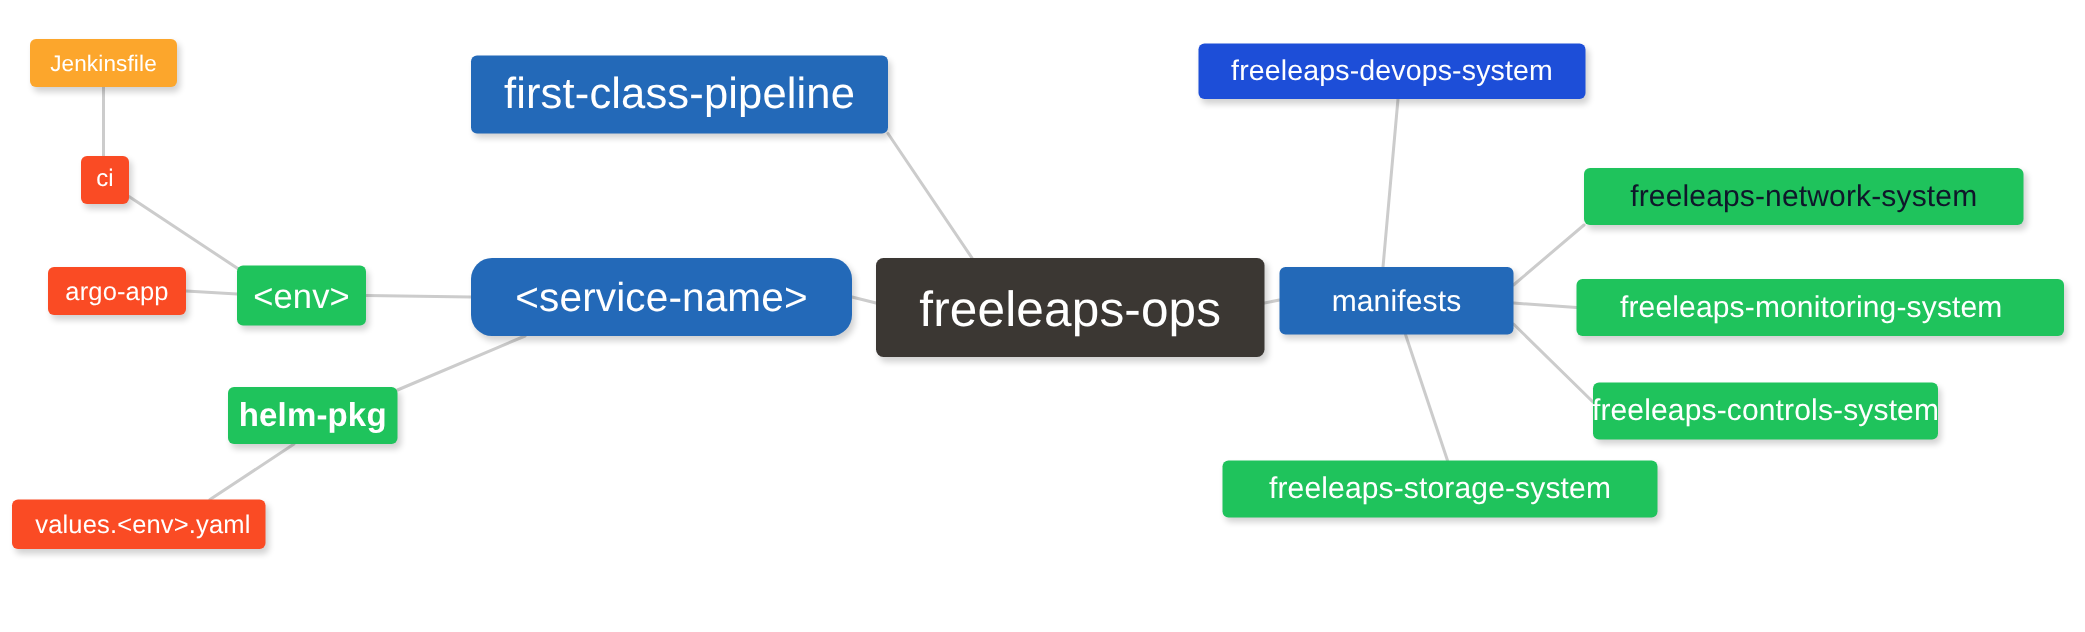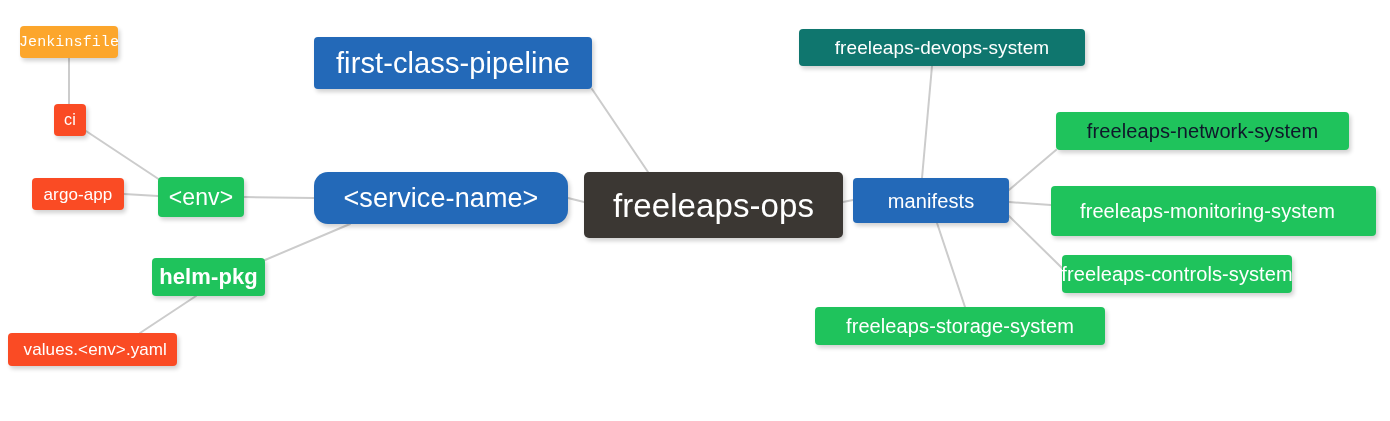--- a/index.html
+++ b/index.html
@@ -72,42 +72,42 @@
       </div>
       <div class="node" style="left: 314px; top: 172px; width: 254px; height: 52px; background: rgb(35, 105, 184); font-size: 27px; color: rgb(255, 255, 255); padding-left: 18px; padding-right: 18px; border-radius: 14px;">
         <span>&lt;service-name&gt;</span>
       </div>
       <div class="node" style="left: 158px; top: 177px; width: 86px; height: 40px; background: rgb(31, 195, 92); font-size: 23px; color: rgb(255, 255, 255); padding-left: 12px; padding-right: 12px;">
         <span>&lt;env&gt;</span>
       </div>
       <div class="node" style="left: 54px; top: 104px; width: 32px; height: 32px; background: rgb(250, 75, 36); font-size: 16px; color: rgb(255, 255, 255); padding-left: 8px; padding-right: 8px;">
         <span>ci</span>
       </div>
-      <div class="node" style="left: 20px; top: 26px; width: 98px; height: 32px; background: rgb(252, 166, 44); font-size: 15px; color: rgb(255, 255, 255); padding-left: 10px; padding-right: 10px; font-family: Liberation Mono, monospace;">
+      <div class="node" style="left: 20px; top: 26px; width: 98px; height: 32px; background: rgb(252, 166, 44); font-size: 15px; color: rgb(255, 255, 255); padding-left: 10px; padding-right: 10px;">
         <span>Jenkinsfile</span>
       </div>
       <div class="node" style="left: 32px; top: 178px; width: 92px; height: 32px; background: rgb(250, 75, 36); font-size: 17px; color: rgb(255, 255, 255); padding-left: 10px; padding-right: 10px;">
         <span>argo-app</span>
       </div>
       <div class="node" style="left: 152px; top: 258px; width: 113px; height: 38px; background: rgb(31, 195, 92); font-size: 22px; color: rgb(255, 255, 255); padding-left: 12px; padding-right: 12px; font-weight: bold;">
         <span>helm-pkg</span>
       </div>
       <div class="node" style="left: 8px; top: 333px; width: 169px; height: 33px; background: rgb(250, 75, 36); font-size: 17px; color: rgb(255, 255, 255); padding-left: 10px; padding-right: 10px; justify-content: flex-end;">
         <span>values.&lt;env&gt;.yaml</span>
       </div>
       <div class="node" style="left: 853px; top: 178px; width: 156px; height: 45px; background: rgb(35, 105, 184); font-size: 20px; color: rgb(255, 255, 255); padding-left: 14px; padding-right: 14px;">
         <span>manifests</span>
       </div>
-      <div class="node" style="left: 799px; top: 29px; width: 286px; height: 37px; background: #0f766e; font-size: 19px; color: rgb(255, 255, 255); padding-left: 12px; padding-right: 12px;">
+      <div class="node" style="left: 799px; top: 29px; width: 258px; height: 37px; background: #1d4ed8; font-size: 19px; color: rgb(255, 255, 255); padding-left: 12px; padding-right: 12px;">
         <span>freeleaps-devops-system</span>
       </div>
       <div class="node" style="left: 1056px; top: 112px; width: 293px; height: 38px; background: rgb(31, 195, 92); font-size: 20px; color: #0f172a; padding-left: 12px; padding-right: 12px;">
         <span>freeleaps-network-system</span>
       </div>
-      <div class="node" style="left: 1051px; top: 186px; width: 325px; height: 50px; background: rgb(31, 195, 92); font-size: 20px; color: rgb(255, 255, 255); padding-right: 12px;">
+      <div class="node" style="left: 1051px; top: 186px; width: 325px; height: 38px; background: rgb(31, 195, 92); font-size: 20px; color: rgb(255, 255, 255); padding-right: 12px;">
         <span>freeleaps-monitoring-system</span>
       </div>
       <div class="node" style="left: 1062px; top: 255px; width: 230px; height: 38px; background: rgb(31, 195, 92); font-size: 20px; color: rgb(255, 255, 255); padding-left: 12px; padding-right: 12px;">
         <span>freeleaps-controls-system</span>
       </div>
       <div class="node" style="left: 815px; top: 307px; width: 290px; height: 38px; background: rgb(31, 195, 92); font-size: 20px; color: rgb(255, 255, 255); padding-left: 12px; padding-right: 12px;">
         <span>freeleaps-storage-system</span>
       </div>
     </div>
 </div>

